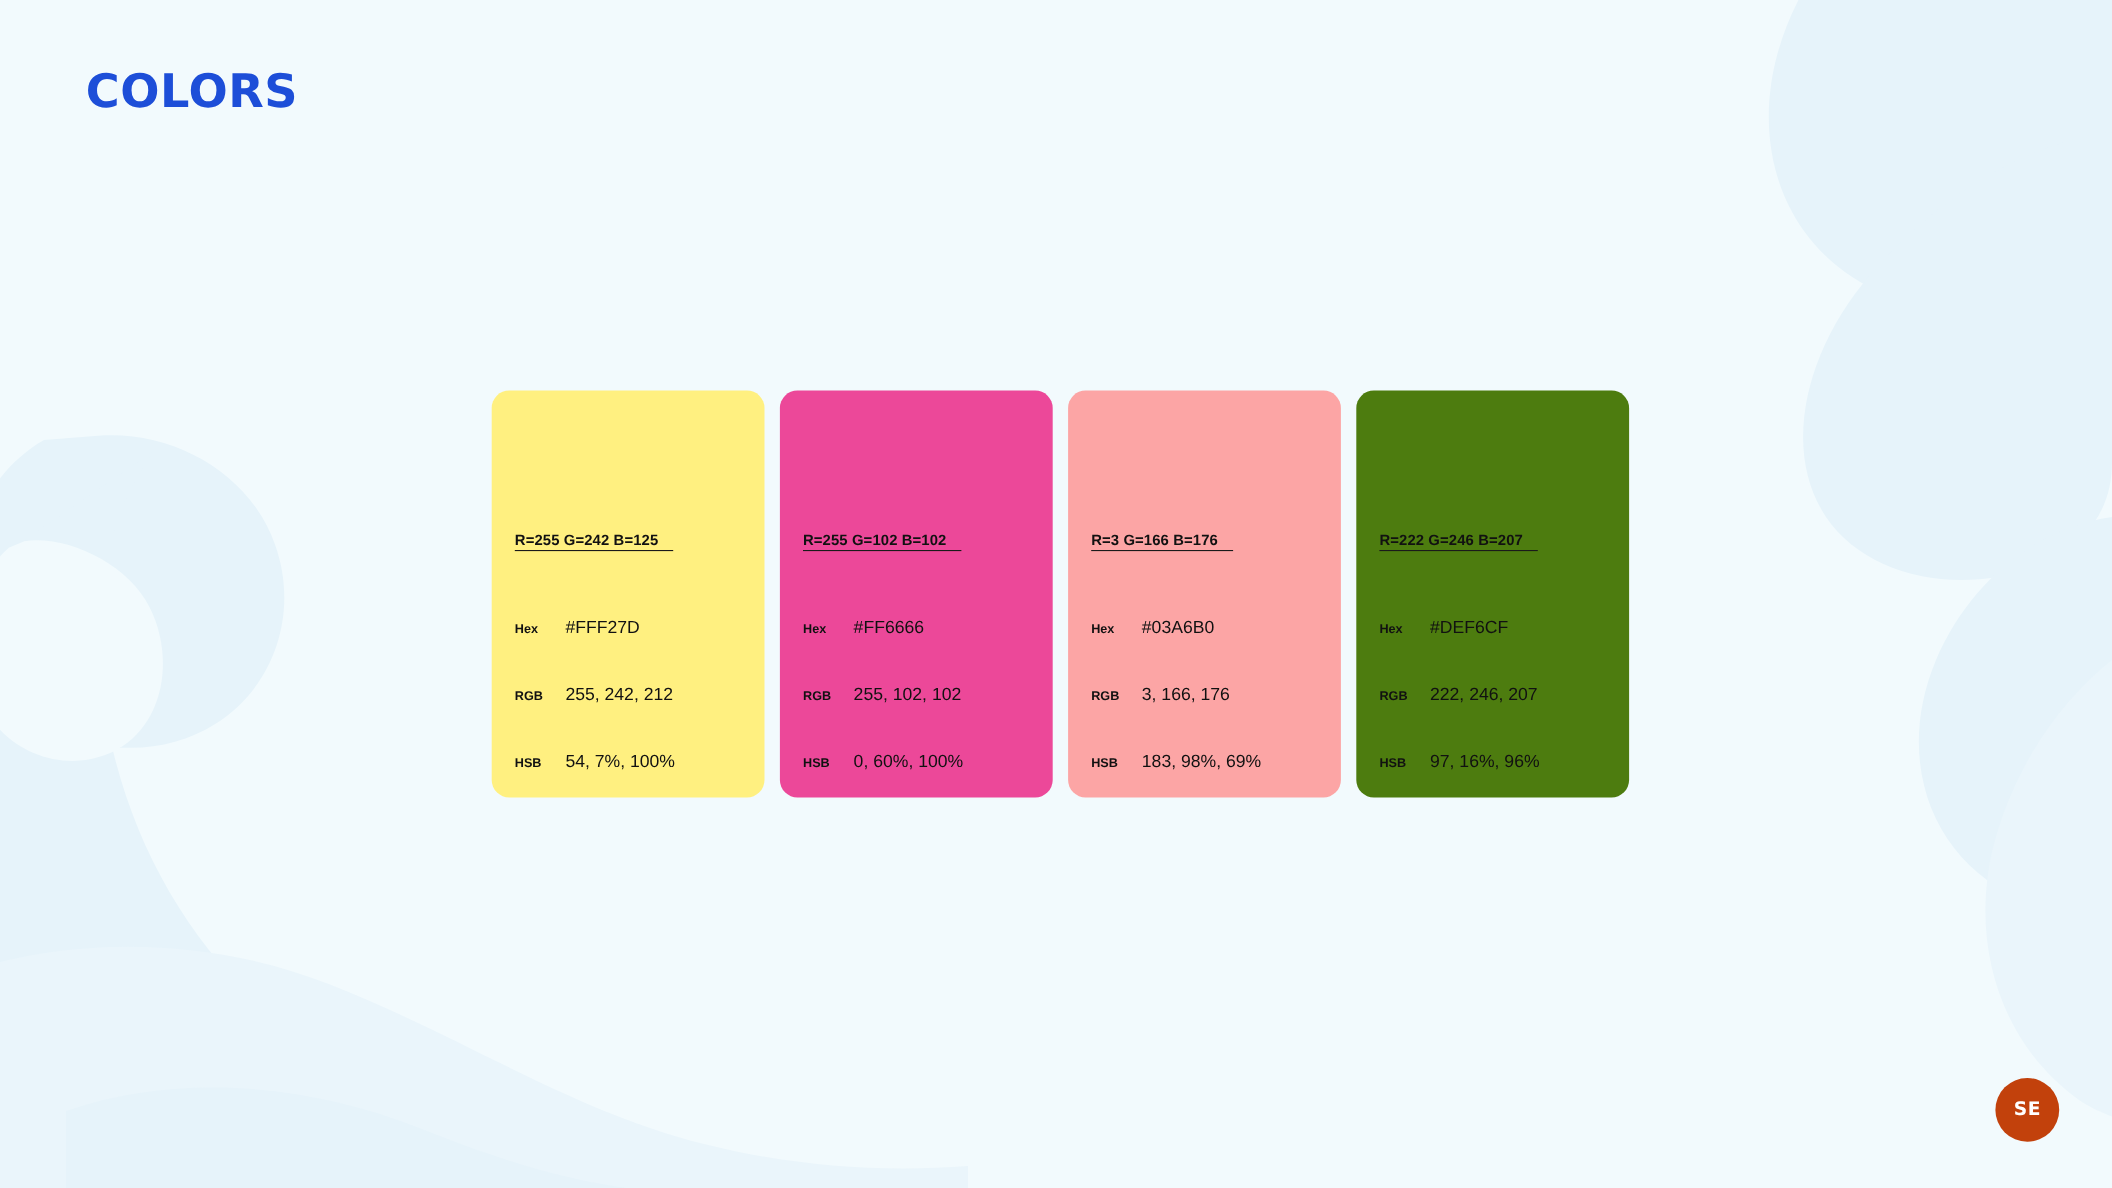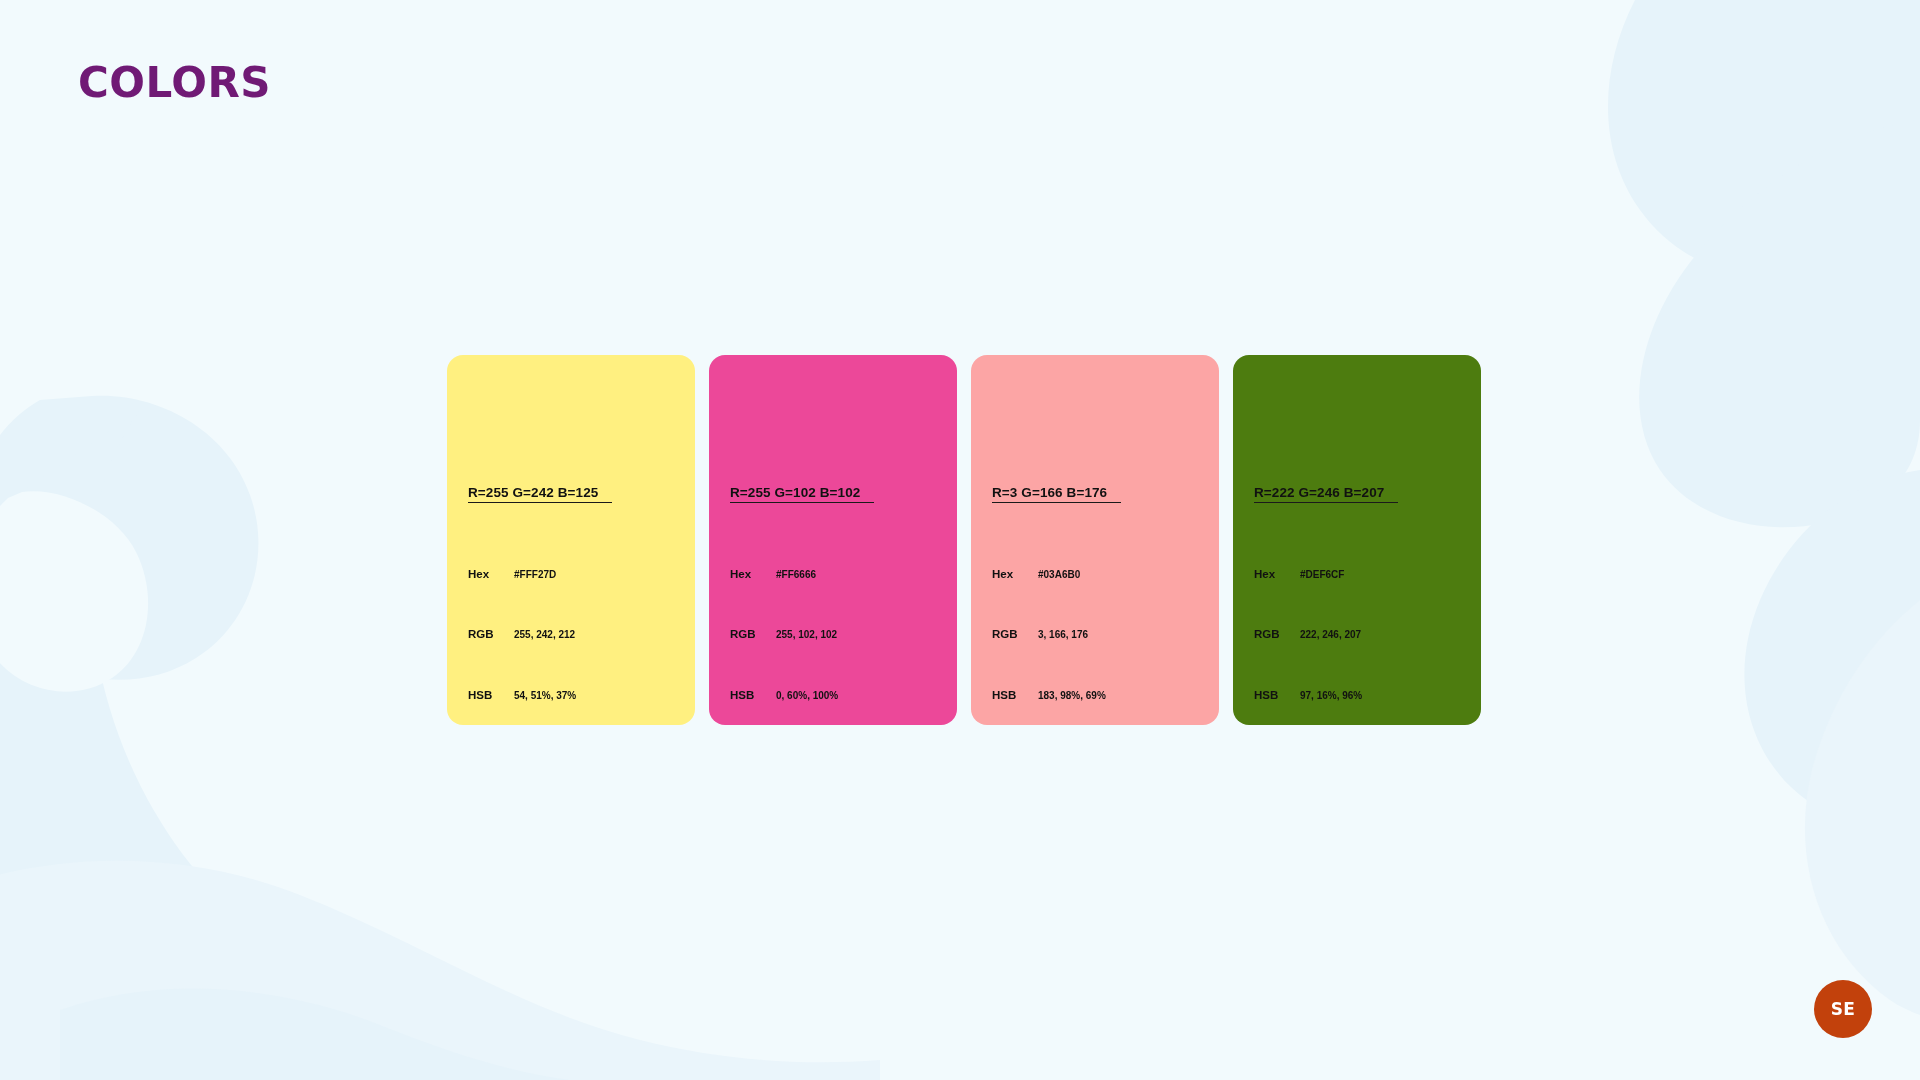--- a/index.html
+++ b/index.html
@@ -27,21 +27,21 @@
   }
 
   
   #page-title {
     position: absolute;
     left: 78px;
     top: 58px;
     font-size: 42px;
     font-weight: 800;
     letter-spacing: 0.5px;
-    color: #701a75;
+    color: #1d4ed8;
     z-index: 5;
     font-family: "DejaVu Sans", sans-serif;
   }
 
   
   #palette-row {
     position: absolute;
     left: 447px;
     top: 355px;
     width: 1029px;
@@ -94,22 +94,22 @@
     width: 46px;
     flex: 0 0 46px;
     font-size: 11.5px;
     font-weight: 700;
     color: #111111;
     white-space: nowrap;
     margin-top: 44px;
   }
 
   .swatch-row-value {
-    font-size: 10px;
-    font-weight: 700;
+    font-size: 16px;
+    font-weight: 400;
     color: #111111;
     white-space: nowrap;
   }
 
   
   #brand-badge {
     position: absolute;
     right: 48px;
     bottom: 42px;
     width: 58px;
@@ -170,21 +170,21 @@
         <div class="swatch-row">
           <span class="swatch-row-label">Hex</span>
           <span class="swatch-row-value">#FFF27D</span>
         </div>
         <div class="swatch-row">
           <span class="swatch-row-label">RGB</span>
           <span class="swatch-row-value">255, 242, 212</span>
         </div>
         <div class="swatch-row">
           <span class="swatch-row-label">HSB</span>
-          <span class="swatch-row-value">54, 51%, 37%</span>
+          <span class="swatch-row-value">54, 7%, 100%</span>
         </div>
       </div>
     </div>
   </div>
 
   <div class="swatch-card" style="background: #ec4899;">
     <div class="swatch-info">
       <div class="swatch-heading">R=255 G=102 B=102</div>
       <div class="swatch-rows">
         <div class="swatch-row">

